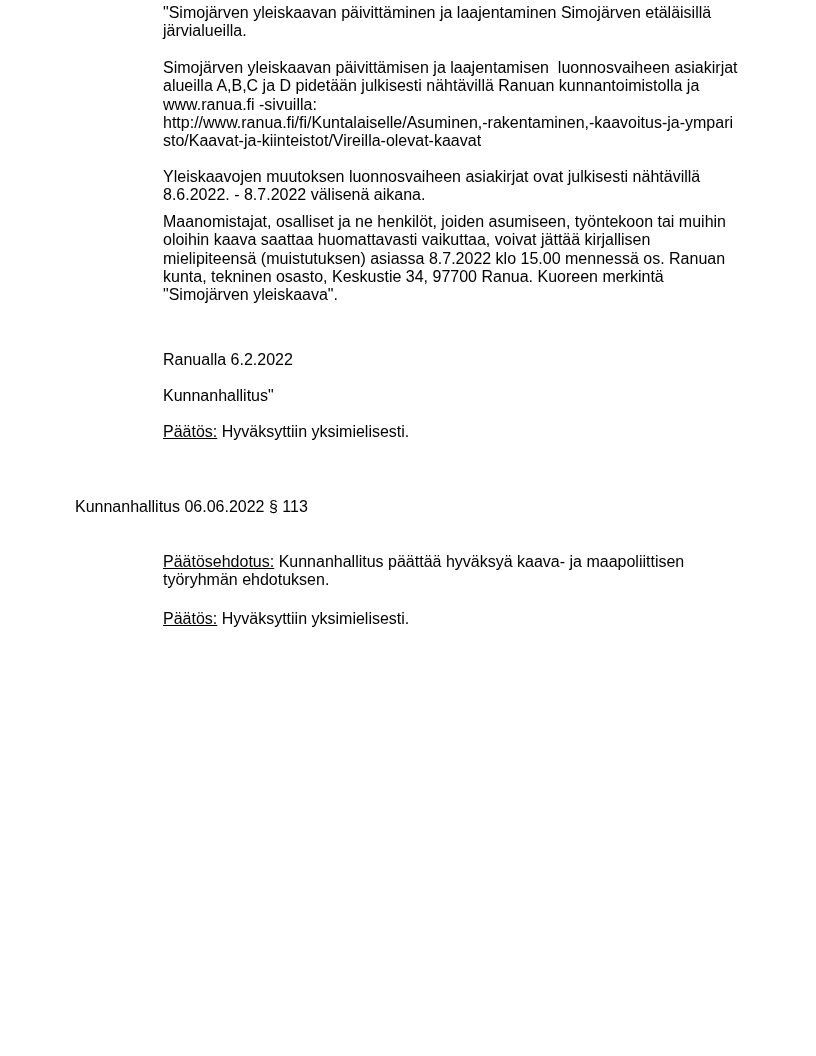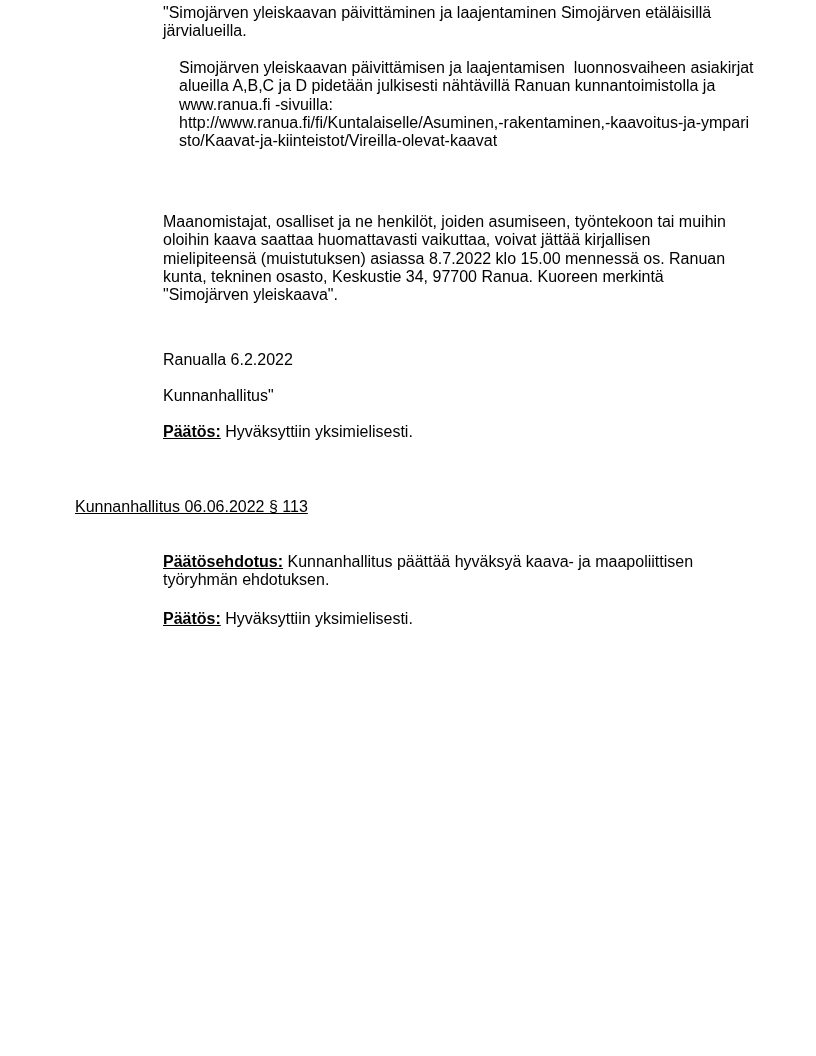--- a/index.html
+++ b/index.html
@@ -18,41 +18,42 @@
     color: #000000;
     overflow: hidden;
   }
   .block {
     position: absolute;
     left: 163px;
     white-space: pre-wrap;
   }
   .block.left-margin {
     left: 75px;
-    text-decoration: underline;
   }
   .label {
-    font-weight: bold;
+    font-weight: normal;
     text-decoration: underline;
   }
 </style>
 </head>
 <body>
 
 <div class="page">
 
   <div class="block" style="top: 4px;">"Simojärven yleiskaavan päivittäminen ja laajentaminen Simojärven etäläisillä
 järvialueilla.</div>
 
-  <div class="block" style="top: 59px; margin-left: 16px;">Simojärven yleiskaavan päivittämisen ja laajentamisen  luonnosvaiheen asiakirjat
+  <div class="block" style="top: 59px;">Simojärven yleiskaavan päivittämisen ja laajentamisen  luonnosvaiheen asiakirjat
 alueilla A,B,C ja D pidetään julkisesti nähtävillä Ranuan kunnantoimistolla ja
 www.ranua.fi -sivuilla:
 http://www.ranua.fi/fi/Kuntalaiselle/Asuminen,-rakentaminen,-kaavoitus-ja-ympari
 sto/Kaavat-ja-kiinteistot/Vireilla-olevat-kaavat</div>
 
+  <div class="block" style="top: 168px;">Yleiskaavojen muutoksen luonnosvaiheen asiakirjat ovat julkisesti nähtävillä
+8.6.2022. - 8.7.2022 välisenä aikana.</div>
 
   <div class="block" style="top: 213px;">Maanomistajat, osalliset ja ne henkilöt, joiden asumiseen, työntekoon tai muihin
 oloihin kaava saattaa huomattavasti vaikuttaa, voivat jättää kirjallisen
 mielipiteensä (muistutuksen) asiassa 8.7.2022 klo 15.00 mennessä os. Ranuan
 kunta, tekninen osasto, Keskustie 34, 97700 Ranua. Kuoreen merkintä
 "Simojärven yleiskaava".</div>
 
   <div class="block" style="top: 351px;">Ranualla 6.2.2022</div>
 
   <div class="block" style="top: 387px;">Kunnanhallitus"</div>

